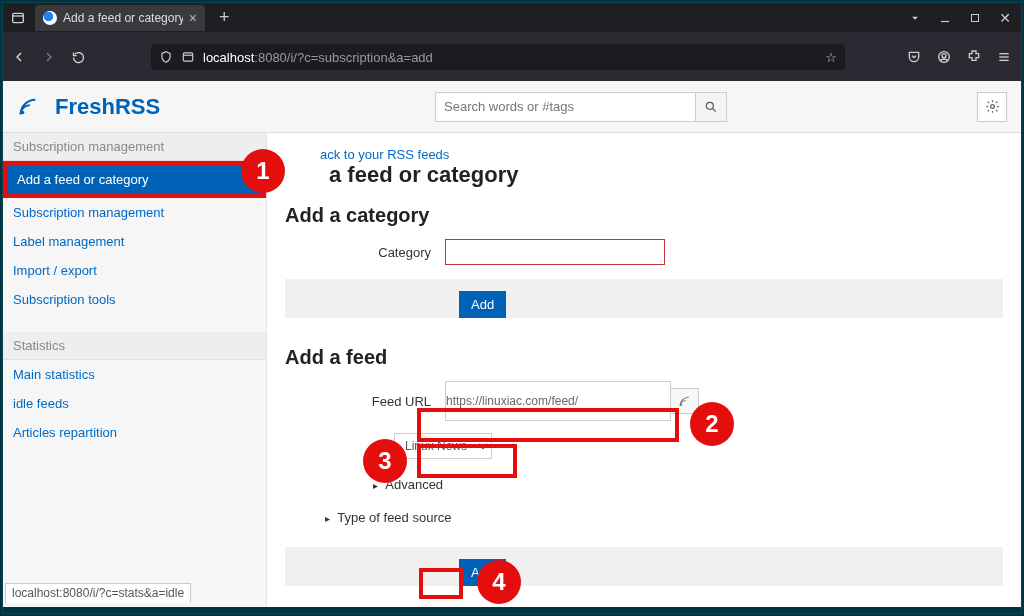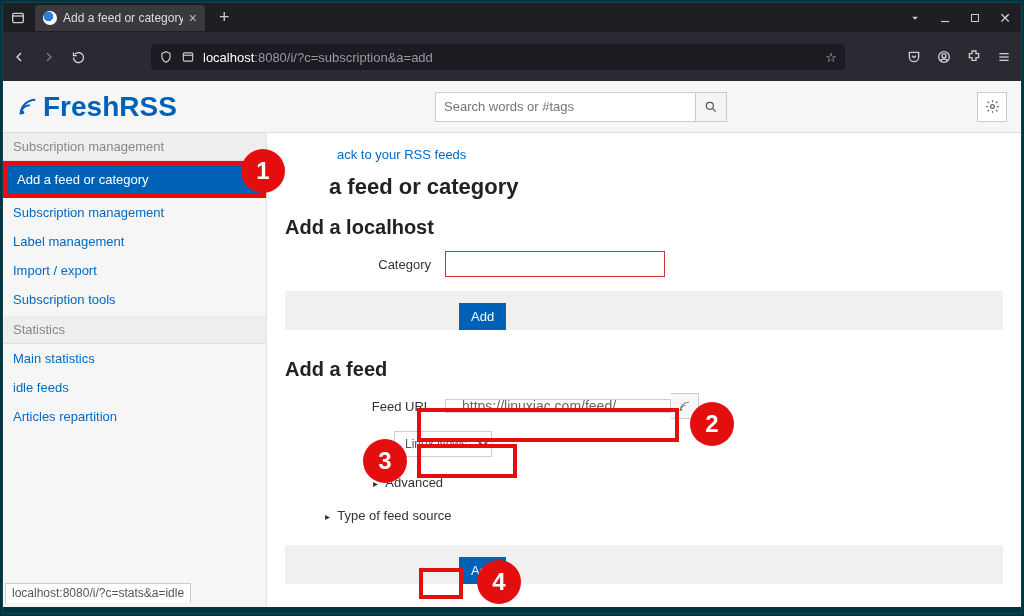--- a/index.html
+++ b/index.html
@@ -79,21 +79,21 @@
 
   
   .page-header {
     height: 52px;
     background: #f6f6f6;
     border-bottom: 1px solid #ddd;
     display: flex;
     align-items: center;
     padding: 0 14px;
   }
-  .logo { display: flex; align-items: center; gap: 4px; font-size: 28px; font-weight: 600; color: #0062b7; }
+  .logo { display: flex; align-items: center; gap: 16px; font-size: 22px; font-weight: 600; color: #0062b7; }
   .logo-icon { width: 22px; height: 22px; }
   .searchbox {
     margin-left: auto;
     display: flex;
     align-items: center;
     margin-right: 250px;
   }
   .searchbox input {
     width: 260px;
     height: 30px;
@@ -140,35 +140,35 @@
     color: #fff;
   }
   .side-item.active-wrap {
     border: 4px solid #e40e0e;
     margin: 0;
   }
 
   
   .main { flex: 1; padding: 14px 18px; overflow: auto; }
   .back-link { color: #0069c5; font-size: 13px; }
-  .h1 { font-size: 22px; color: #222; margin-top: 12px; }
+  .h1 { font-size: 22px; color: #222; margin-top: 0; }
   .h2 { font-size: 20px; color: #222; margin-top: 16px; }
 
   .form-row { display: flex; align-items: center; margin-top: 12px; }
   .form-label { width: 160px; text-align: right; padding-right: 14px; color: #333; font-size: 13px; }
   .form-input {
     width: 220px; height: 26px; border: 1px solid #bbb; padding: 0 6px; font-size: 13px;
   }
   .btn-row { background: #f0f0f0; margin-top: 14px; padding: 12px 0 0 174px; }
   .btn-primary {
     background: #0062b7; color: #fff; border: none; padding: 6px 12px; font-size: 13px; cursor: pointer;
   }
   .feed-url-row { display: flex; align-items: center; }
   .feed-url-input {
-    width: 226px; height: 14px; border: 1px solid #ccc; padding: 0 16px; font-size: 14px; color: #666;
+    width: 226px; height: 40px; border: 1px solid #ccc; padding: 0 0; font-size: 12px; color: #666;
   }
   .rss-indicator {
     width: 28px; height: 26px; border: 1px solid #ccc; border-left: none; background: #f7f7f7;
     display: flex; align-items: center; justify-content: center; color: #777;
   }
   .category-select {
     margin-top: 12px;
     width: 98px;
     height: 26px;
     border: 1px solid #ccc;
@@ -328,30 +328,30 @@
 
     <div class="content">
       <div class="sidebar">
         <div class="side-group-title">Subscription management</div>
         <div class="side-item active active-wrap">Add a feed or category</div>
         <div class="side-item">Subscription management</div>
         <div class="side-item">Label management</div>
         <div class="side-item">Import / export</div>
 
         <div class="side-item">Subscription tools</div>
-        <div class="side-group-title" style="margin-top:2px">Statistics</div>
+        <div class="side-group-title" style="margin-top:18px">Statistics</div>
         <div class="side-item">Main statistics</div>
         <div class="side-item">idle feeds</div>
         <div class="side-item">Articles repartition</div>
       </div>
 
       <div class="main">
-        <a class="back-link" style="margin-left:52px">ack to your RSS feeds</a>
+        <a class="back-link" style="margin-left:35px">ack to your RSS feeds</a>
         <h1 class="h1" style="margin-left:44px">a feed or category</h1>
-        <h2 class="h2">Add a localhost</h2>
+        <h2 class="h2">Add a category</h2>
 
         <div class="form-row">
           <div class="form-label">Category</div>
           <input class="form-input" style="border-color: rgb(204, 51, 51);">
         </div>
         <div class="btn-row">
           <button class="btn-primary">Add</button>
         </div>
 
         <h2 class="h2" style="margin-top:28px">Add a feed</h2>

